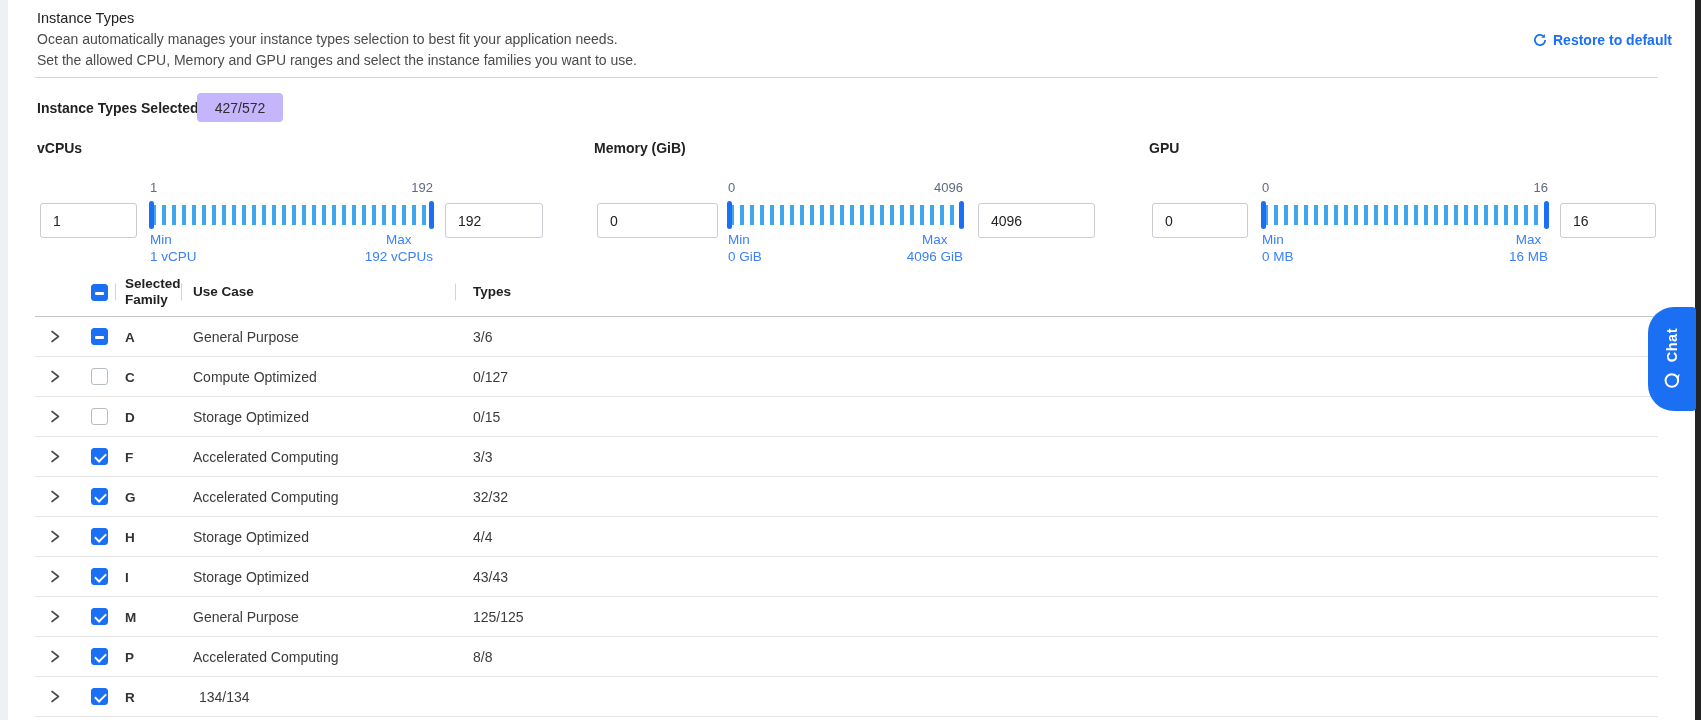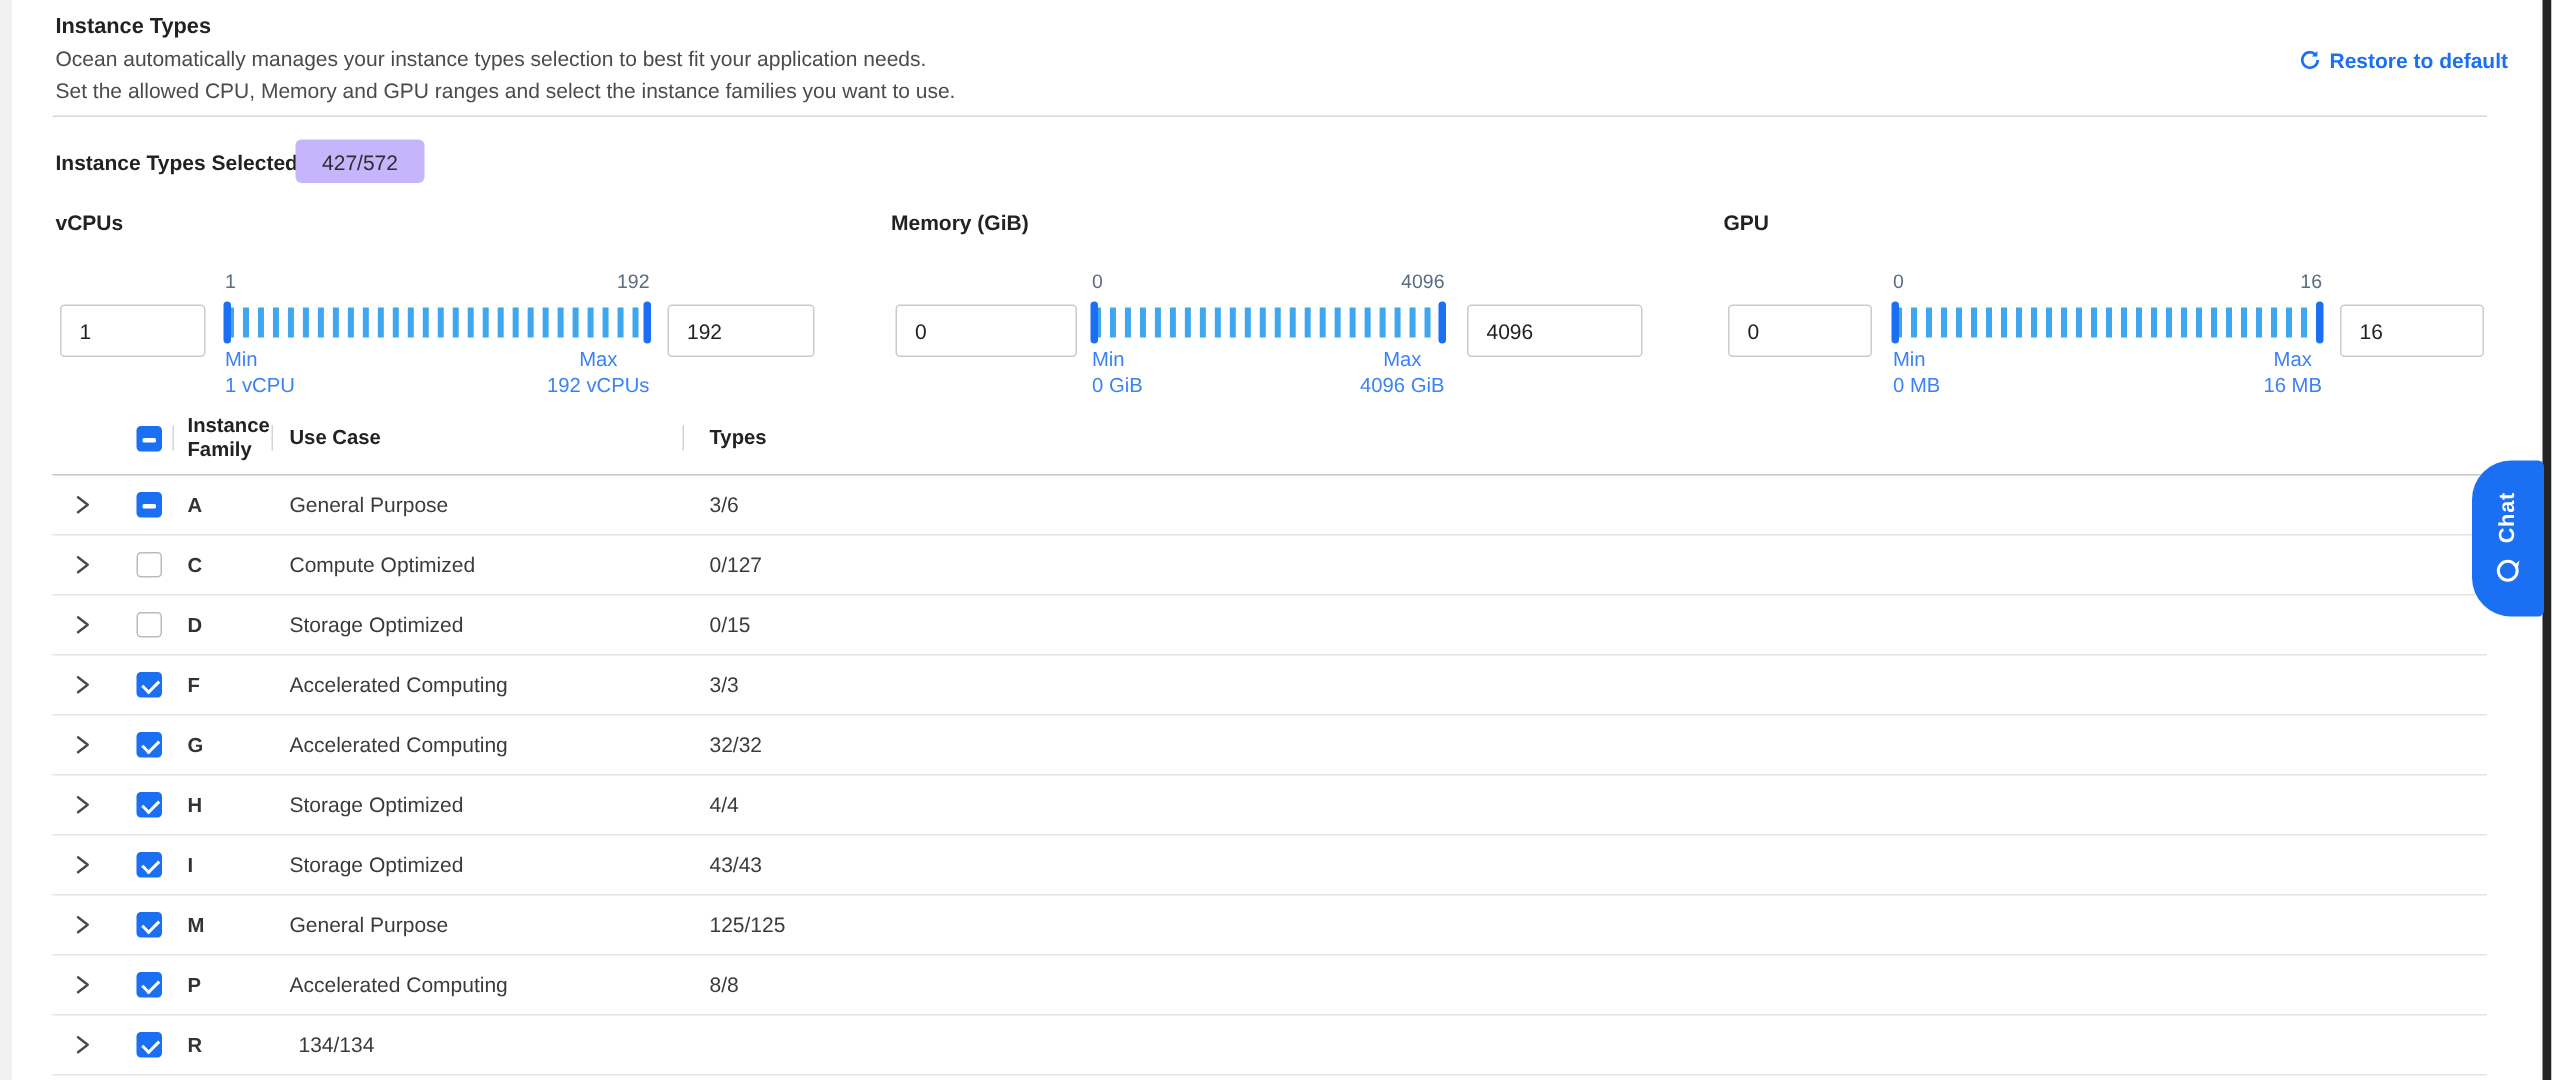--- a/index.html
+++ b/index.html
@@ -5,21 +5,21 @@
   * { box-sizing: border-box; margin: 0; padding: 0; }
   html,body { width:1701px; height:720px; }
   body {
     position: relative; background:#ffffff; overflow:hidden;
     font-family:"Liberation Sans", sans-serif; color:#333;
   }
   .left-gutter { position:absolute; left:0; top:0; width:8px; height:720px; background:#eef0f2; }
   .right-edge  { position:absolute; right:0; top:0; width:6px; height:720px; background:#232323; }
 
   
-  .page-title { position:absolute; left:37px; top:10px; font-size:14.5px; font-weight:bold; color:#222; }
+  .page-title { position:absolute; left:37px; top:10px; font-size:14.5px; font-weight:normal; color:#222; }
   .desc { position:absolute; left:37px; font-size:14px; color:#4b4b4b; }
   .desc.l1 { top:31px;text-align:right; } .desc.l2 { top:52px; }
   .restore { position:absolute; left:1533px; top:32px; display:flex; align-items:center; gap:6px;
              color:#1b6ff2; font-size:14px; font-weight:bold; cursor:pointer; }
   .header-divider { position:absolute; left:35px; top:77px; width:1623px; height:1px; background:#d8d8d8; }
 
   
   .sel-label { position:absolute; left:37px; top:100px; font-size:14px; font-weight:bold; color:#222; }
   .sel-badge { position:absolute; left:197px; top:93px; width:86px; height:29px; background:#c4b5fd;
                border-radius:4px; display:flex; align-items:center; justify-content:center;
@@ -162,21 +162,21 @@
 </div>
 
 <div class="itable">
   <div class="trow head">
     <div class="c-chev"></div>
     <div class="c-check">
       <span class="cb indeterminate"></span>
     </div>
     <div class="c-family">
       <span class="sep"></span>
-      <div>Instance</div>
+      <div>Selected</div>
       <div>Family</div>
     </div>
     <div class="c-usecase">
       <span class="sep"></span>
       <span>Use Case</span>
     </div>
     <div class="c-types">
       <span class="sep"></span>
       <span>Types</span>
     </div>

